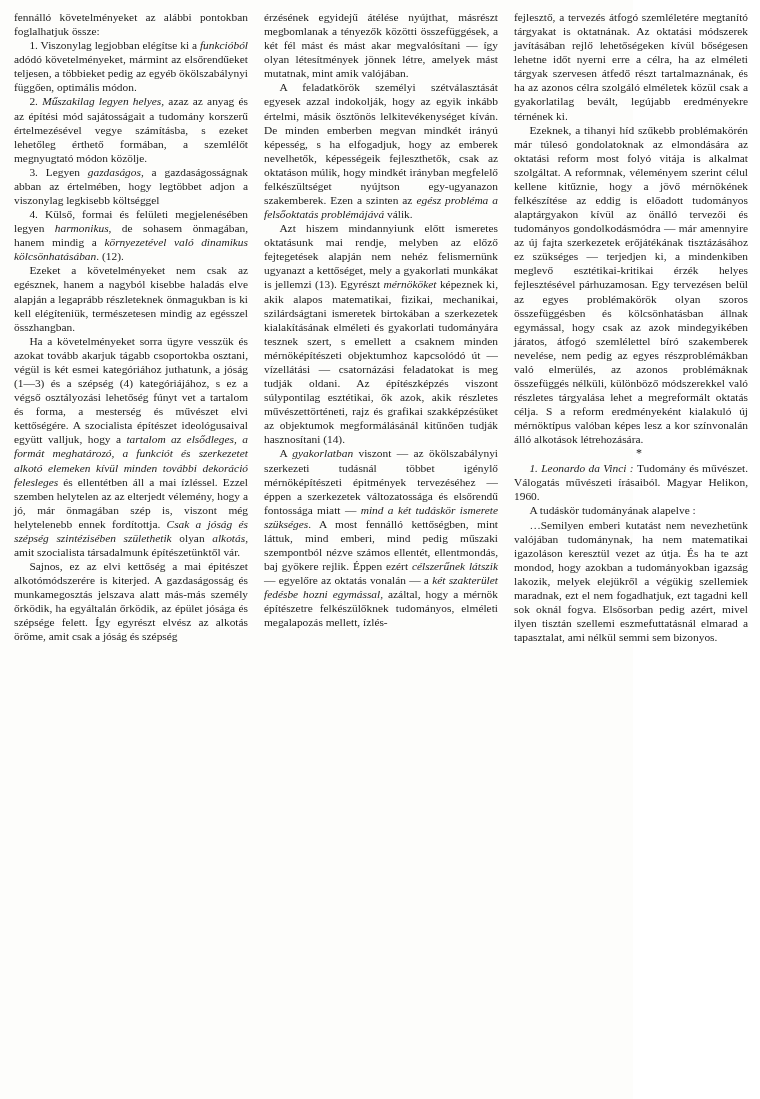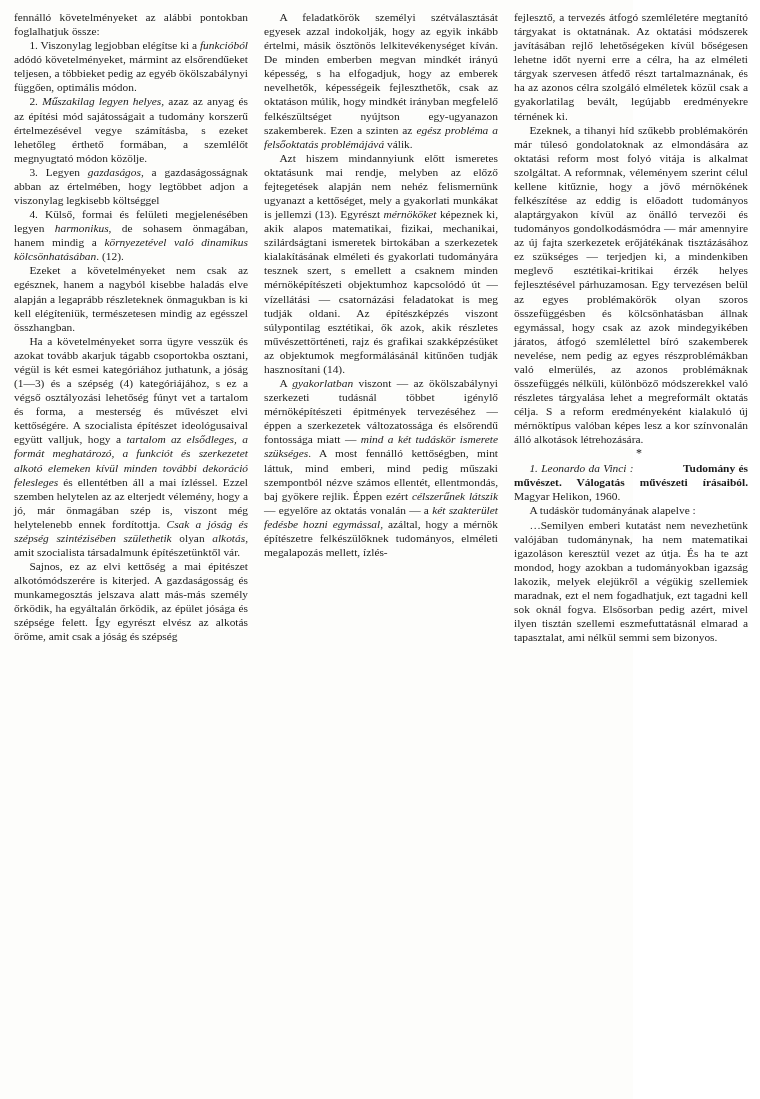--- a/index.html
+++ b/index.html
@@ -37,21 +37,21 @@
     hyphens: auto;
   }
   .col p {
     margin: 0;
     text-indent: 1.35em;
   }
   .col p.noindent {
     text-indent: 0;
   }
   .it { font-style: italic; }
-  .b { font-weight: bold; margin-left: 46px; }
+  .b { font-weight: normal; }
   .sep {
     text-align: center;
     margin: 5px 0 3px 0;
     font-size: 12px;
     letter-spacing: 0;
   }
 </style>
 </head>
 <body>
 
@@ -61,20 +61,21 @@
         <p class="noindent"><span>fennálló követelményeket az alábbi pontokban foglalhatjuk össze:</span></p>
         <p><span>1. Viszonylag legjobban elégítse ki a </span><span class="it">funkcióból</span><span> adódó követelményeket, mármint az elsőrendűeket teljesen, a többieket pedig az egyéb ökölszabálynyi függően, optimális módon.</span></p>
         <p><span>2. </span><span class="it">Műszakilag legyen helyes,</span><span> azaz az anyag és az építési mód sajátosságait a tudomány korszerű értelmezésével vegye számításba, s ezeket lehetőleg érthető formában, a szemlélőt megnyugtató módon közölje.</span></p>
         <p><span>3. Legyen </span><span class="it">gazdaságos</span><span>, a gazdaságosságnak abban az értelmében, hogy legtöbbet adjon a viszonylag legkisebb költséggel</span></p>
         <p><span>4. Külső, formai és felületi megjelenésében legyen </span><span class="it">harmonikus</span><span>, de sohasem önmagában, hanem mindig a </span><span class="it">környezetével való dinamikus kölcsönhatásában</span><span>. (12).</span></p>
         <p><span>Ezeket a követelményeket nem csak az egésznek, hanem a nagyból kisebbe haladás elve alapján a legaprább részleteknek önmagukban is ki kell elégíteniük, természetesen mindig az egésszel összhangban.</span></p>
         <p><span>Ha a követelményeket sorra ügyre vesszük és azokat tovább akarjuk tágabb csoportokba osztani, végül is két esmei kategóriához juthatunk, a jóság (1—3) és a szépség (4) kategóriájához, s ez a végső osztályozási lehetőség fúnyt vet a tartalom és forma, a mesterség és művészet elvi kettőségére. A szocialista építészet ideológusaival együtt valljuk, hogy a </span><span class="it">tartalom az elsődleges, a formát meghatározó, a funkciót és szerkezetet alkotó elemeken kívül minden további dekoráció felesleges</span><span> és ellentétben áll a mai ízléssel. Ezzel szemben helytelen az az elterjedt vélemény, hogy a jó, már önmagában szép is, viszont még helytelenebb ennek fordítottja. </span><span class="it">Csak a jóság és szépség szintézisében születhetik</span><span> olyan </span><span class="it">alkotás</span><span>, amit szocialista társadalmunk építészetünktől vár.</span></p>
         <p><span>Sajnos, ez az elvi kettőség a mai épitészet alkotómódszerére is kiterjed. A gazdaságosság és munkamegosztás jelszava alatt más-más személy őrködik, ha egyáltalán őrködik, az épület jósága és szépsége felett. Így egyrészt elvész az alkotás öröme, amit csak a jóság és szépség</span></p>
       </div>
     <div class="col" id="col-2">
+        <p class="noindent"><span>érzésének egyidejű átélése nyújthat, másrészt megbomlanak a tényezők közötti összefüggések, a két fél mást és mást akar megvalósítani — így olyan létesítmények jönnek létre, amelyek mást mutatnak, mint amik valójában.</span></p>
         <p><span>A feladatkörök személyi szétválasztását egyesek azzal indokolják, hogy az egyik inkább értelmi, másik ösztönös lelkitevékenységet kíván. De minden emberben megvan mindkét irányú képesség, s ha elfogadjuk, hogy az emberek nevelhetők, képességeik fejleszthetők, csak az oktatáson múlik, hogy mindkét irányban megfelelő felkészültséget nyújtson egy-ugyanazon szakemberek. Ezen a szinten az </span><span class="it">egész probléma a felsőoktatás problémájává</span><span> válik.</span></p>
         <p><span>Azt hiszem mindannyiunk előtt ismeretes oktatásunk mai rendje, melyben az előző fejtegetések alapján nem nehéz felismernünk ugyanazt a kettőséget, mely a gyakorlati munkákat is jellemzi (13). Egyrészt </span><span class="it">mérnököket</span><span> képeznek ki, akik alapos matematikai, fizikai, mechanikai, szilárdságtani ismeretek birtokában a szerkezetek kialakításának elméleti és gyakorlati tudományára tesznek szert, s emellett a csaknem minden mérnöképítészeti objektumhoz kapcsolódó út — vízellátási — csatornázási feladatokat is meg tudják oldani. Az építészképzés viszont súlypontilag esztétikai, ők azok, akik részletes művészettörténeti, rajz és grafikai szakképzésüket az objektumok megformálásánál kitűnően tudják hasznosítani (14).</span></p>
         <p><span>A </span><span class="it">gyakorlatban</span><span> viszont — az ökölszabálynyi szerkezeti tudásnál többet igénylő mérnöképítészeti épitmények tervezéséhez — éppen a szerkezetek változatossága és elsőrendű fontossága miatt — </span><span class="it">mind a két tudáskör ismerete szükséges</span><span>. A most fennálló kettőségben, mint láttuk, mind emberi, mind pedig műszaki szempontból nézve számos ellentét, ellentmondás, baj gyökere rejlik. Éppen ezért </span><span class="it">célszerűnek látszik</span><span> — egyelőre az oktatás vonalán — a </span><span class="it">két szakterület fedésbe hozni egymással</span><span>, azáltal, hogy a mérnök építészetre felkészülőknek tudományos, elméleti megalapozás mellett, ízlés-</span></p>
       </div>
     <div class="col" id="col-3">
         <p class="noindent"><span>fejlesztő, a tervezés átfogó szemléletére megtanító tárgyakat is oktatnának. Az oktatási módszerek javításában rejlő lehetőségeken kívül bőségesen lehetne időt nyerni erre a célra, ha az elméleti tárgyak szervesen átfedő részt tartalmaznának, és ha az azonos célra szolgáló elméletek közül csak a gyakorlatilag bevált, legújabb eredményekre térnének ki.</span></p>
         <p><span>Ezeknek, a tihanyi híd szűkebb problémakörén már túlesó gondolatoknak az elmondására az oktatási reform most folyó vitája is alkalmat szolgáltat. A reformnak, véleményem szerint célul kellene kitűznie, hogy a jövő mérnökének felkészítése az eddig is előadott tudományos alaptárgyakon kívül az önálló tervezői és tudományos gondolkodásmódra — már amennyire az új fajta szerkezetek erőjátékának tisztázásához ez szükséges — terjedjen ki, a mindenkiben meglevő esztétikai-kritikai érzék helyes fejlesztésével párhuzamosan. Egy tervezésen belül az egyes problémakörök olyan szoros összefüggésben és kölcsönhatásban állnak egymással, hogy csak az azok mindegyikében járatos, átfogó szemlélettel bíró szakemberek nevelése, nem pedig az egyes részproblémákban való elmerülés, az azonos problémáknak összefüggés nélküli, különböző módszerekkel való részletes tárgyalása lehet a megreformált oktatás célja. S a reform eredményeként kialakuló új mérnöktípus valóban képes lesz a kor színvonalán álló alkotások létrehozására.</span></p>
         <p class="sep"><span>*</span></p>
         <p><span class="it">1. Leonardo da Vinci : </span><span class="b">Tudomány és művészet. Válogatás művészeti írásaiból.</span><span> Magyar Helikon, 1960.</span></p>
         <p><span>A tudáskör tudományának alapelve :</span></p>

